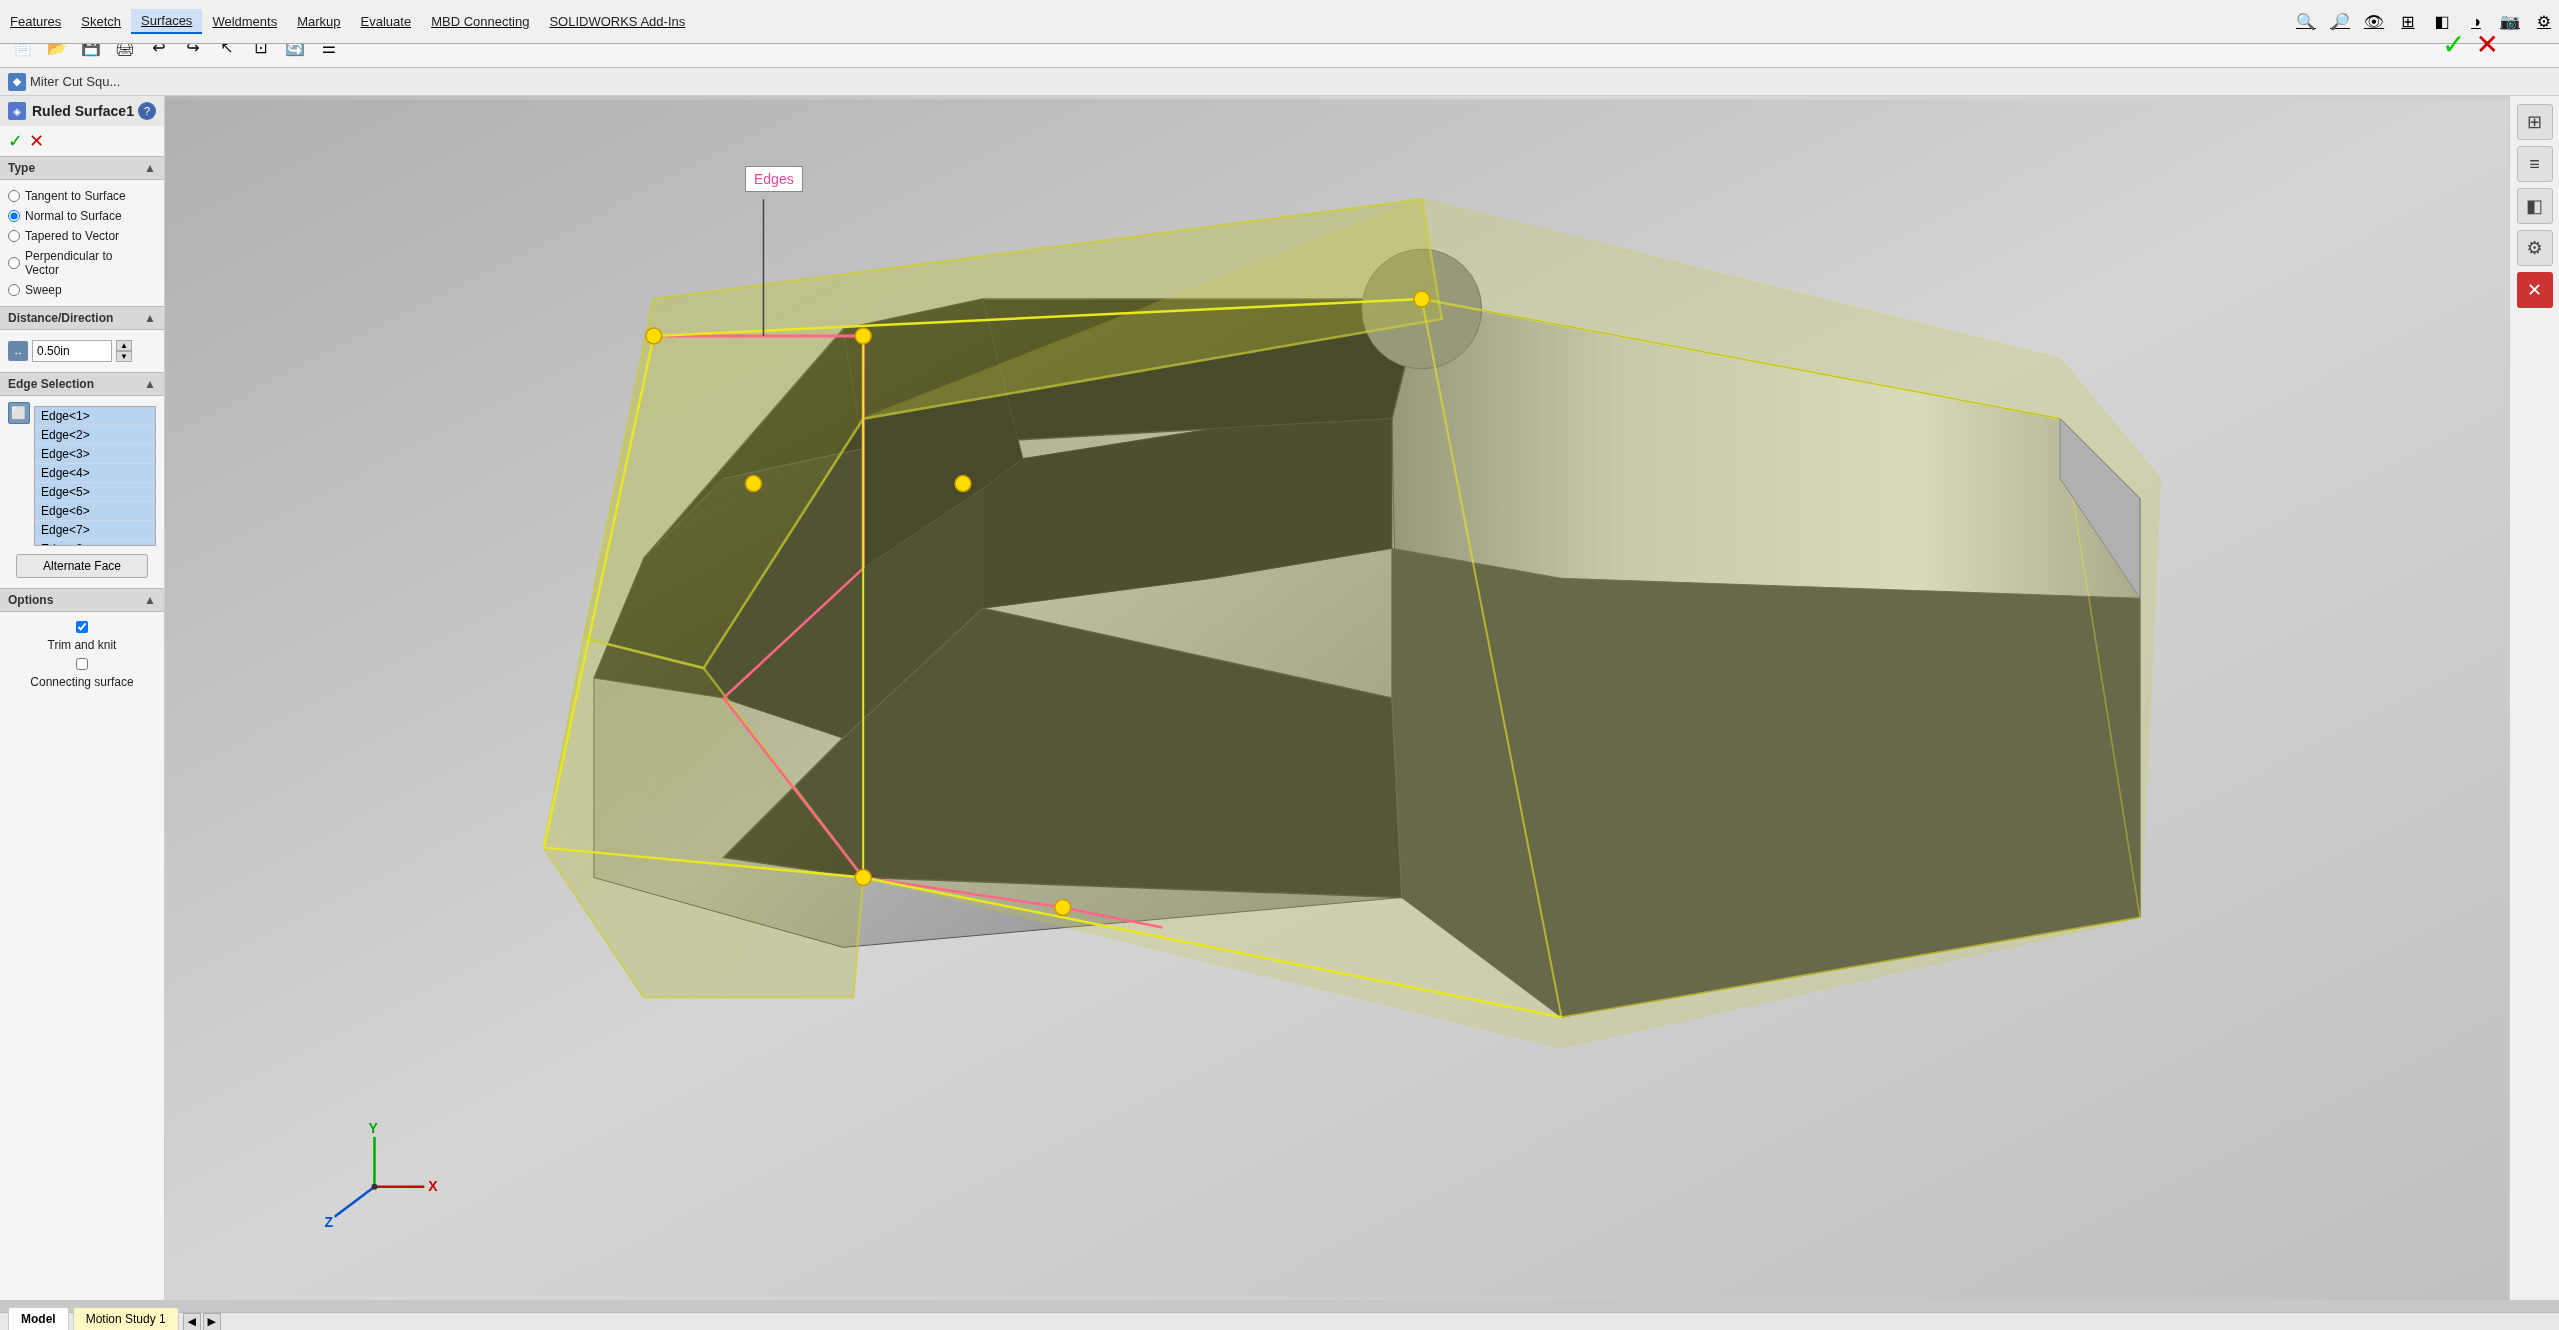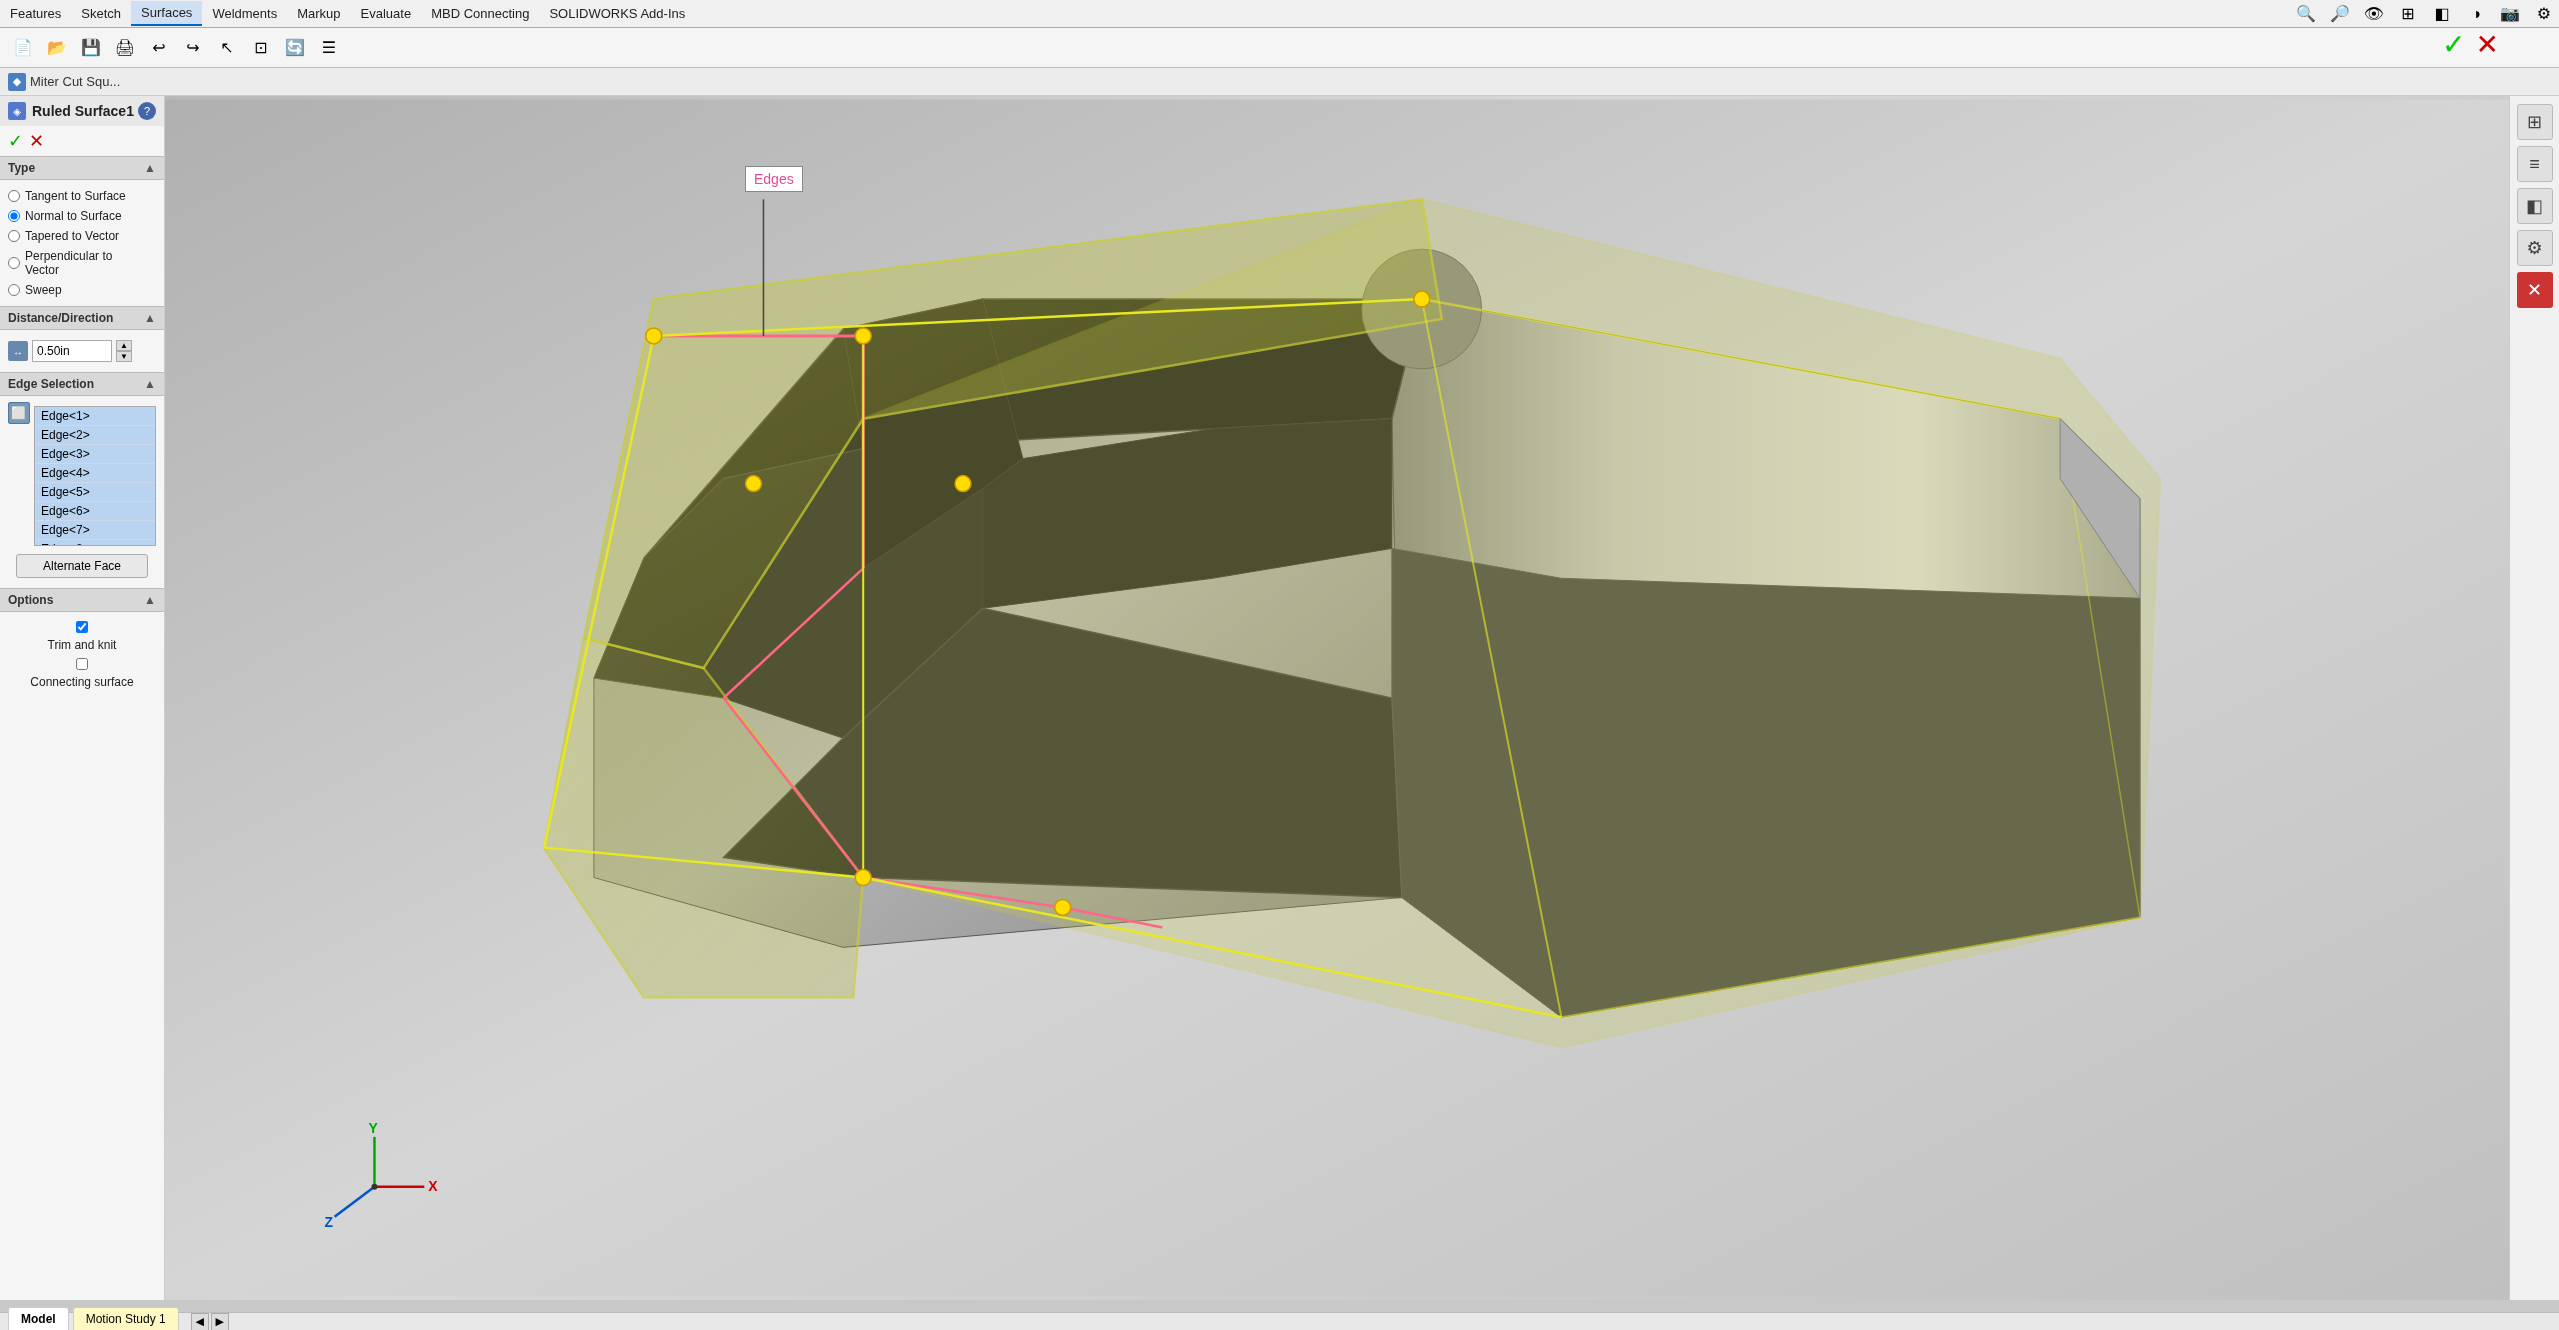--- a/index.html
+++ b/index.html
@@ -10,26 +10,27 @@
       font-family: 'Segoe UI', Arial, sans-serif;
       font-size: 13px;
       overflow: hidden;
       position: relative;
     }
 
     
     .menubar {
       position: absolute;
       top: 0; left: 0; right: 0;
-      height: 28px;
+      height: 44px;
       background: #f0f0f0;
       border-bottom: 1px solid #aaa;
       display: flex;
       align-items: center;
       z-index: 100;
+      text-decoration: underline;
     }
     .menubar-item {
       padding: 4px 10px;
       font-size: 13px;
       cursor: pointer;
       color: #222;
     }
     .menubar-item.active { background: #cfe0f5; border-bottom: 2px solid #0066cc; }
 
     
@@ -306,21 +307,20 @@
     
     .status-bar {
       position: absolute;
       bottom: 0; left: 0; right: 0;
       height: 18px;
       background: #e8e8e8;
       border-top: 1px solid #bbb;
       display: flex;
       align-items: center;
       padding: 0 8px;
-      gap: 8px;
       z-index: 100;
     }
     .status-tab {
       padding: 4px 12px;
       background: #fef9c3;
       border: 1px solid #ccc;
       border-bottom: none;
       font-size: 12px;
       cursor: pointer;
       border-radius: 3px 3px 0 0;

